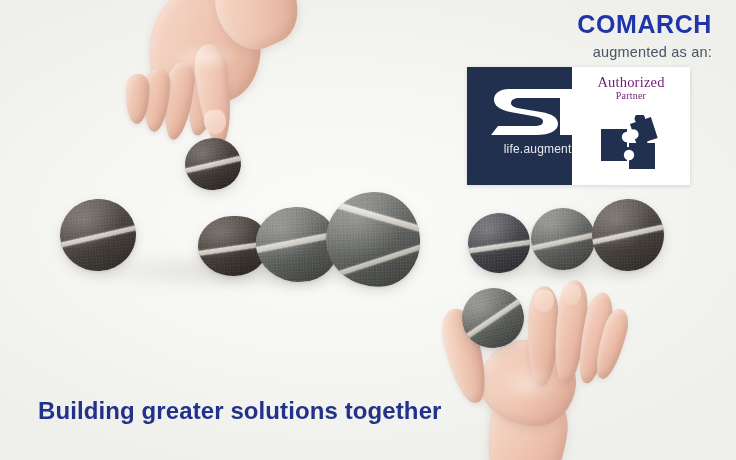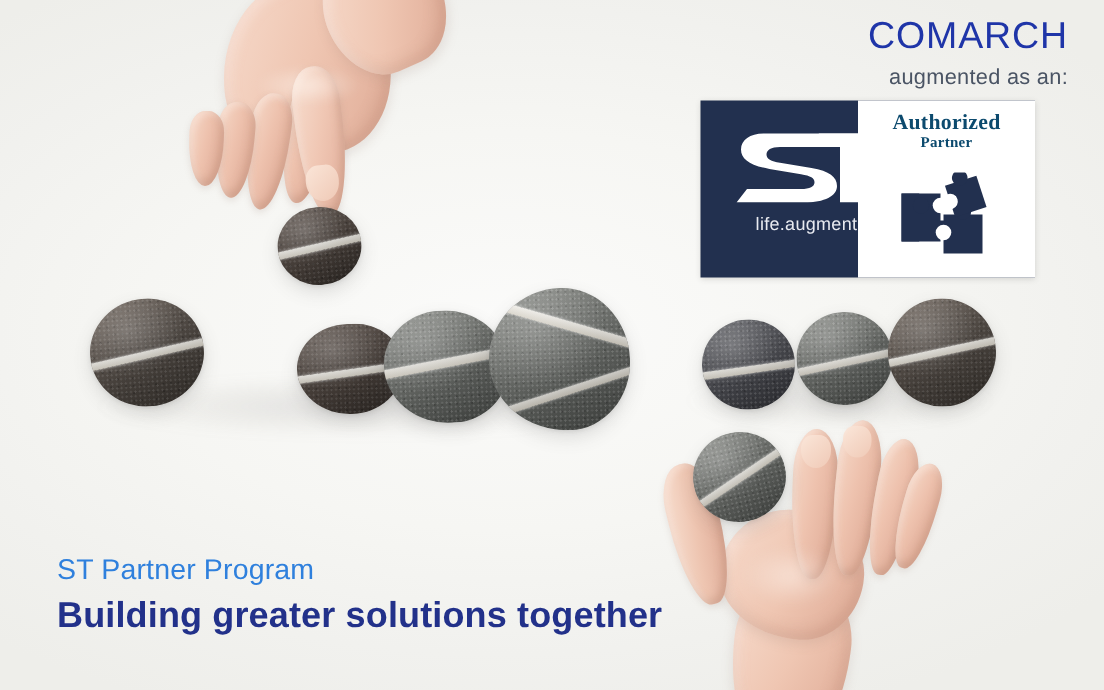--- a/index.html
+++ b/index.html
@@ -97,21 +97,21 @@
   }
 
   
   #comarch-wrap{
     position:absolute;
     right:24px;top:12px;
     text-align:right;
   }
   #comarch-logo{
     font-size:25px;
-    font-weight:normal;
+    font-weight:bold;
     letter-spacing:.6px;
     color:#1f35a8;
     line-height:1;
     font-family:"Liberation Sans", sans-serif;
   }
   #comarch-sub{
     margin-top:8px;
     font-size:14.5px;
     color:#4a5464;
     letter-spacing:.2px;
@@ -143,23 +143,23 @@
   #ap-panel{
     position:absolute;
     right:0;top:0;
     width:118px;height:118px;
     background:#ffffff;
   }
   #ap-text{
     position:absolute;
     left:0;top:7px;width:118px;
     text-align:center;
-    color:#0c4a6e;
+    color:#701a75;
     font-family:"Liberation Serif", serif;
-    font-weight:bold;
+    font-weight:normal;
     line-height:1.12;
   }
   #ap-l1{font-size:14.5px;letter-spacing:.2px;display:block;}
   #ap-l2{font-size:10px;letter-spacing:.2px;display:block;}
   #ap-puzzle{
     position:absolute;
     left:27px;top:48px;
     width:64px;height:62px;
   }
 
@@ -378,17 +378,16 @@
             <path fill="#22304f" d="M34 4 h22 v22 h-22 Z"></path>
             <circle fill="#22304f" cx="45" cy="2" r="5.2"></circle>
             <circle fill="#ffffff" cx="34" cy="15" r="5.2"></circle>
           </g>
         </svg>
       </div>
     </div>
   </div>
 
   <div id="headline">
-    <div id="hl-1">ST Partner Program</div>
     <div id="hl-2">Building greater solutions together</div>
   </div>
 
 </div>
 
 </body></html>

